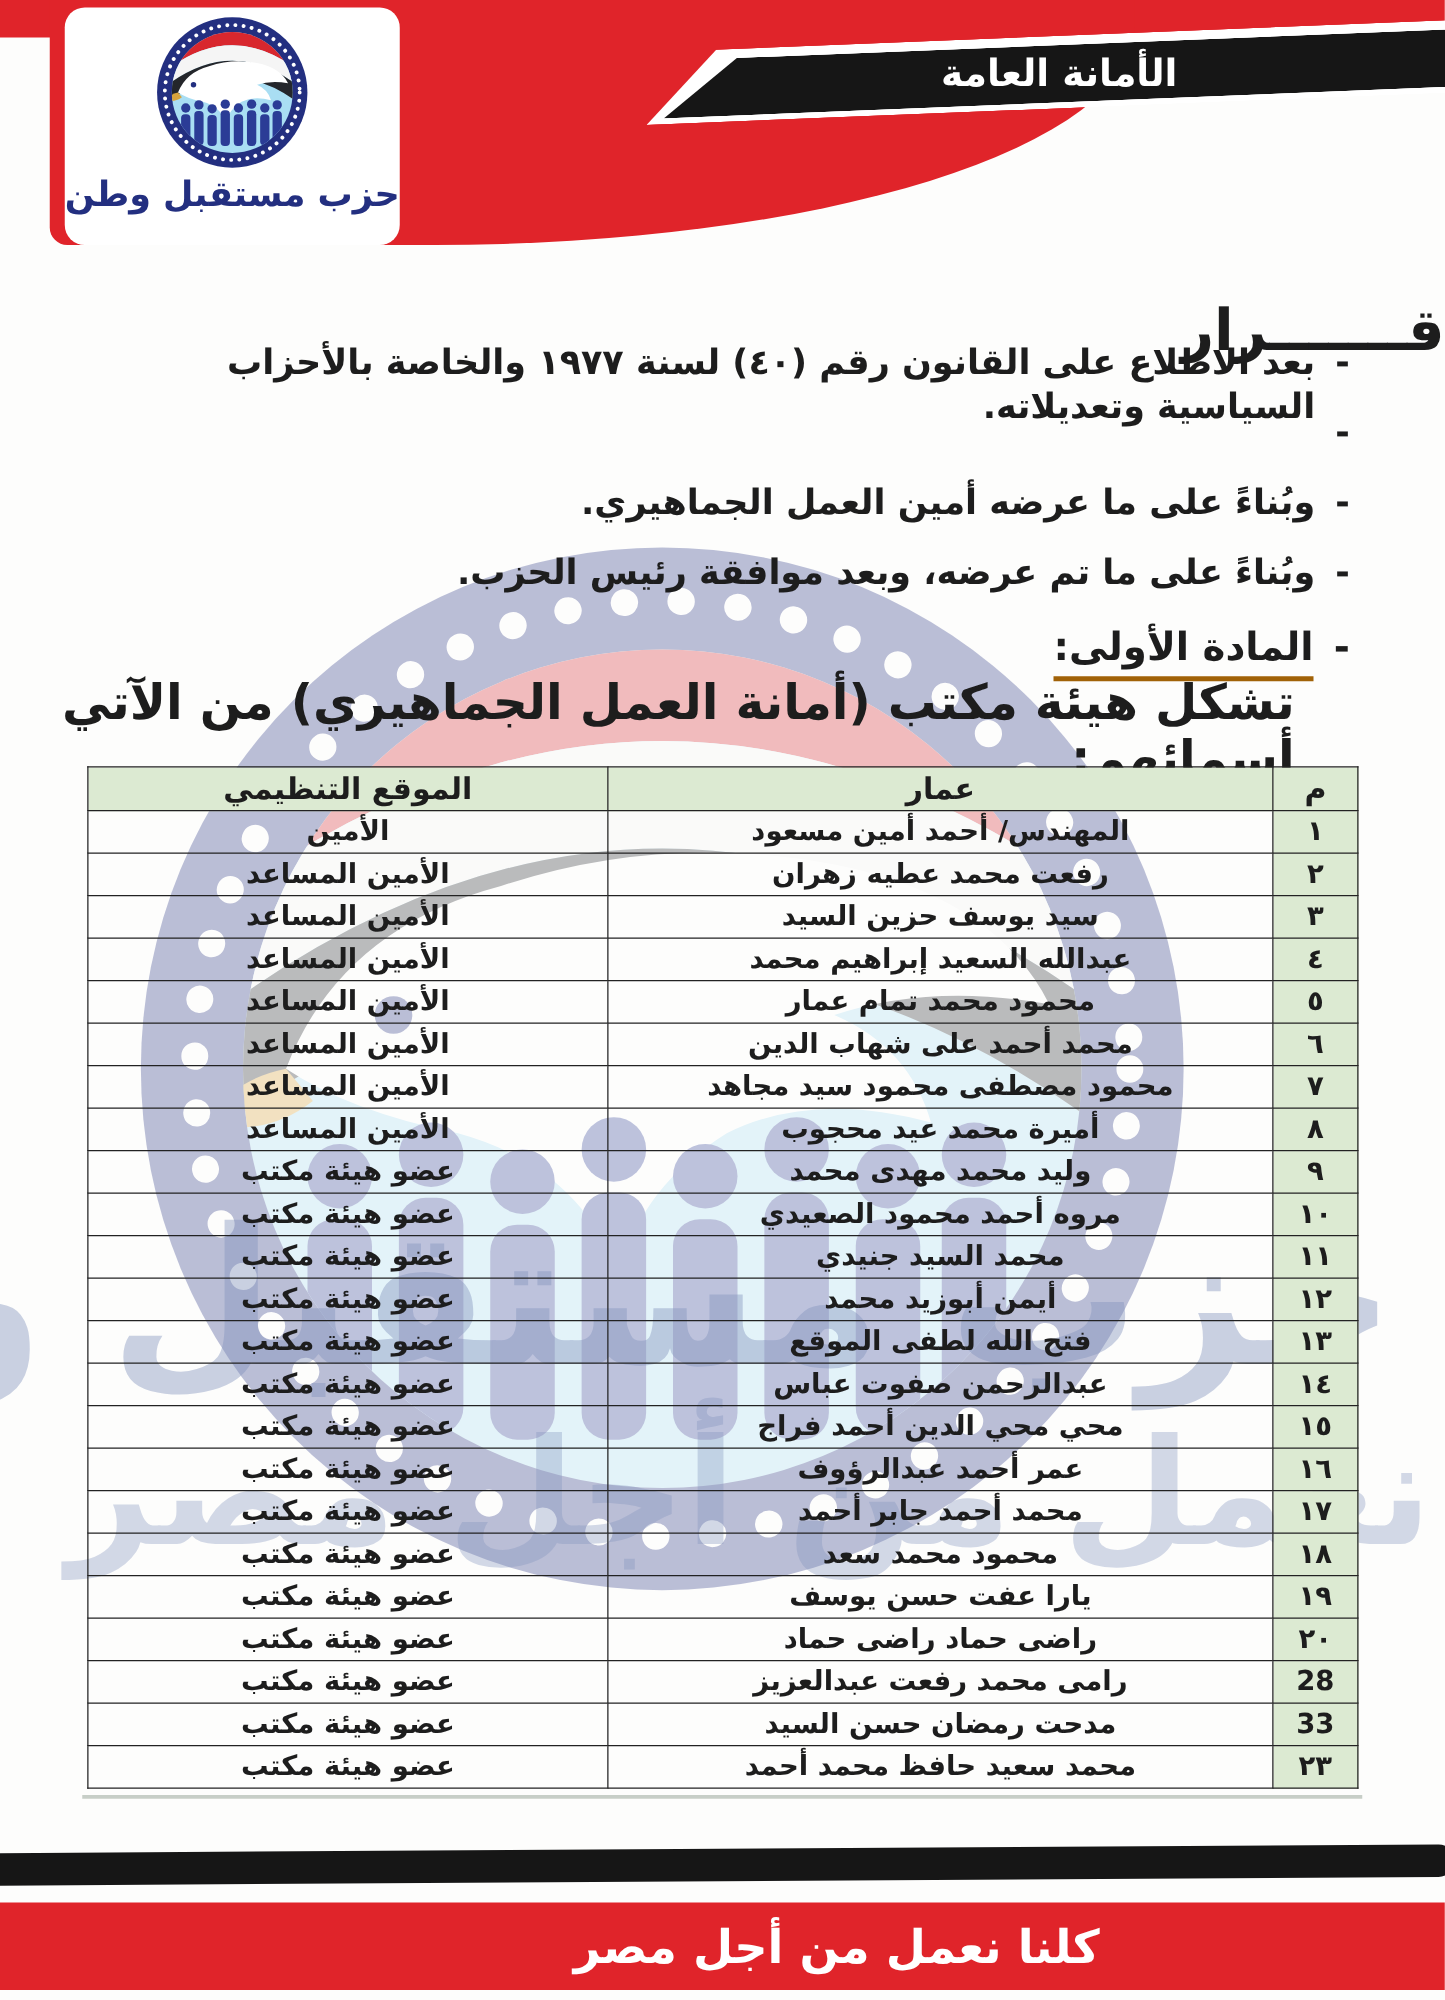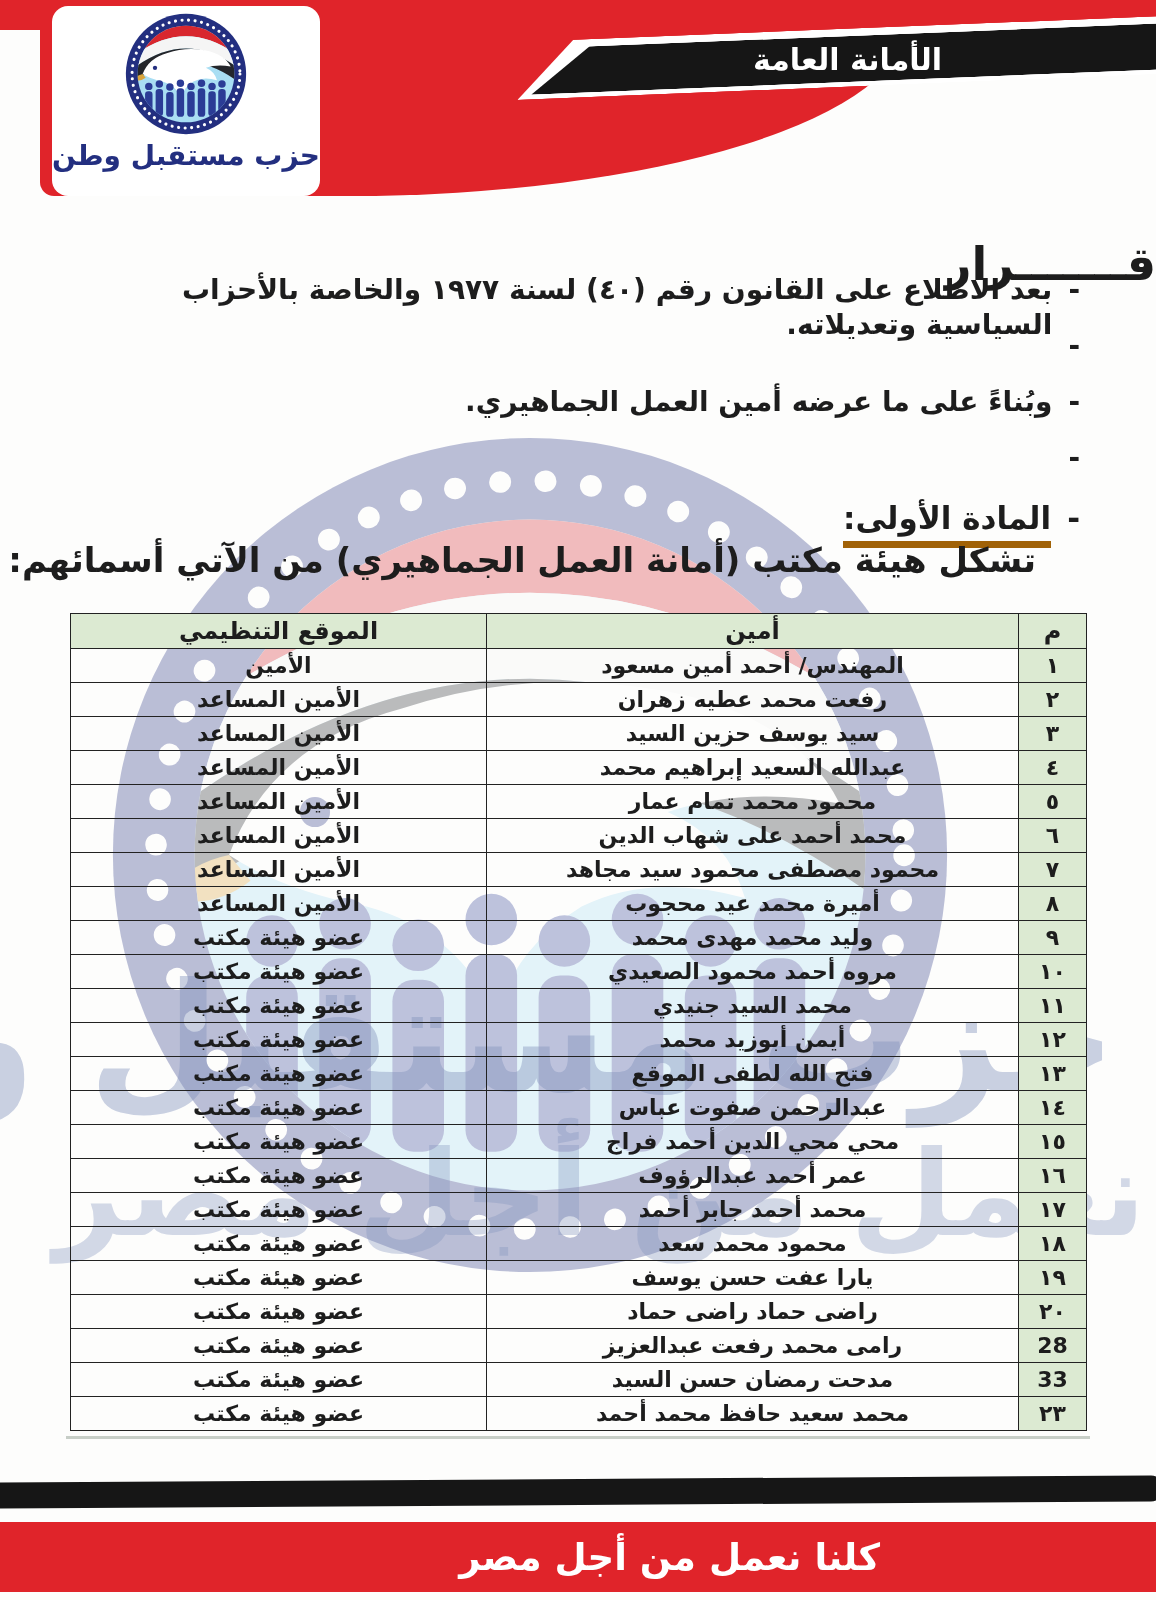--- a/index.html
+++ b/index.html
@@ -27,22 +27,22 @@
   .wm-emblem{position:absolute;top:425px;left:100px;width:860px;height:860px;opacity:.30;z-index:0;}
   .wm-text{position:absolute;z-index:0;color:var(--wm-blue,#8293bd);white-space:nowrap;pointer-events:none;}
   .wm-text-1{top:950px;right:40px;font-size:152px;opacity:.42;}
   .wm-text-2{top:1125px;right:-240px;font-size:118px;opacity:.34;}
   
   .doc-title{position:absolute;top:206px;left:0;right:0;font-size:46px;z-index:1;}
   .preamble{position:absolute;top:272px;right:76px;left:60px;margin:0;padding:0;list-style:none;z-index:1;}
   .preamble li{height:56px;display:flex;align-items:flex-start;font-size:28px;line-height:1.25;}
   .dash{margin-left:16px;}
   .article-heading{position:absolute;top:500px;right:76px;font-size:31px;z-index:1;display:flex;}
-  .article-heading .u{border-bottom:7px solid #a16207;padding-bottom:5px;}
-  .article-intro{position:absolute;top:540px;right:120px;font-size:34px;z-index:1;}
+  .article-heading .u{border-bottom:4px solid #a16207;padding-bottom:5px;}
+  .article-intro{position:absolute;top:540px;right:120px;font-size:39px;z-index:1;}
   
   table.members{position:absolute;top:613px;left:70px;width:1016px;border-collapse:collapse;z-index:1;
     direction:rtl;table-layout:fixed;}
   table.members, table.members th, table.members td{border:1.5px solid #222;}
   table.members th{background:var(--green,#dcead2);height:34px;font-size:24px;padding:0;}
   table.members td{height:33px;font-size:22px;text-align:center;padding:0;background:transparent;}
   td.c-idx{background:var(--green,#dcead2) !important;font-size:21px;}
   .col-idx{width:68px;}.col-name{width:532px;}.col-pos{width:416px;}
   .table-underline{position:absolute;top:1436px;left:66px;width:1024px;height:3px;background:#9aa79a;opacity:.55;z-index:1;}
   
@@ -148,40 +148,41 @@
       </li>
     <li>
         <span class="dash">-</span>
       </li>
     <li>
         <span class="dash">-</span>
         <span>وبُناءً على ما عرضه أمين العمل الجماهيري.</span>
       </li>
     <li>
         <span class="dash">-</span>
+        <span>وبُناءً على ما تم عرضه، وبعد موافقة رئيس الحزب.</span>
       </li>
   </ul>
 
   <div class="article-heading">
     <span class="dash">-</span>
     <span class="u">المادة الأولى:</span>
   </div>
 
   <div class="article-intro">تشكل هيئة مكتب (أمانة العمل الجماهيري) من الآتي أسمائهم:</div>
 
   <table class="members">
     <colgroup>
         <col class="col-idx">
         <col class="col-name">
         <col class="col-pos">
       </colgroup>
     <thead>
       <tr>
         <th>م</th>
-        <th>أمين</th>
+        <th>عمار</th>
         <th>الموقع التنظيمي</th>
       </tr>
     </thead>
     <tbody>
     <tr>
       <td class="c-idx">١</td>
       <td class="c-name">المهندس/ أحمد أمين مسعود</td>
       <td class="c-pos">الأمين</td>
     </tr>
 

